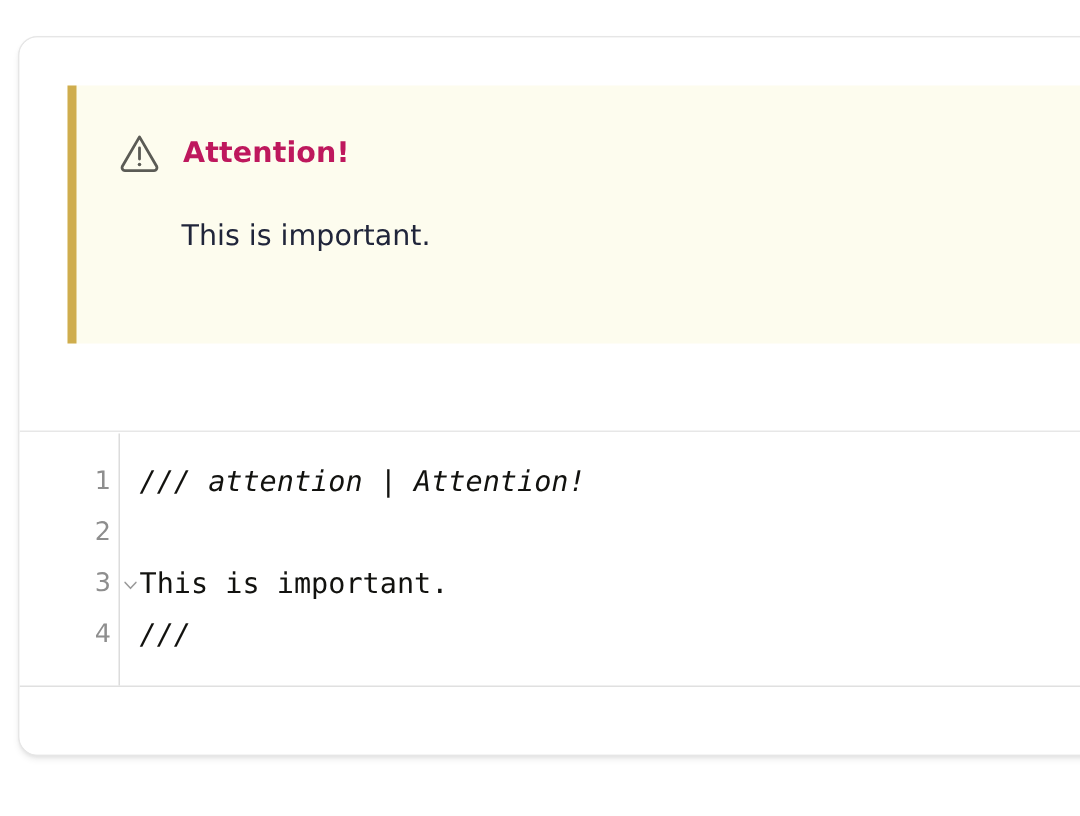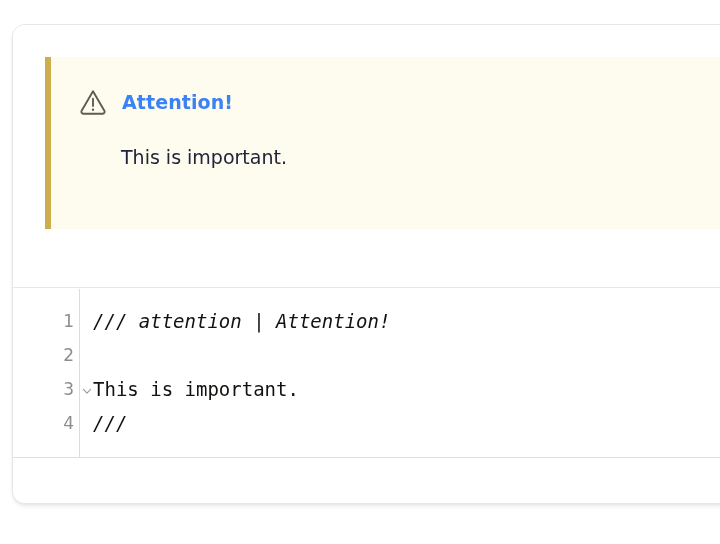--- a/index.html
+++ b/index.html
@@ -68,21 +68,21 @@
     width: 30px;
     height: 30px;
     flex: 0 0 30px;
     display: block;
   }
 
   .admon-title {
     font-family: "DejaVu Sans", sans-serif;
     font-size: 19px;
     font-weight: 700;
-    color: #3b82f6;
+    color: #be185d;
     letter-spacing: 0.1px;
     line-height: 1;
   }
 
   .admon-body {
     padding: 29px 0 0 70px;
     font-family: "DejaVu Sans", sans-serif;
     font-size: 19px;
     font-weight: 400;
     color: #20253a;

